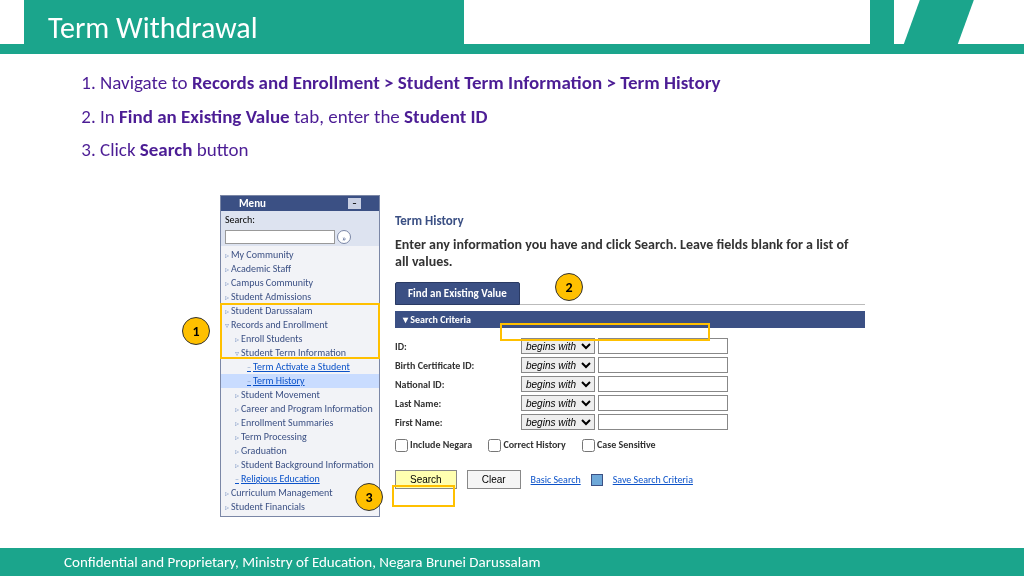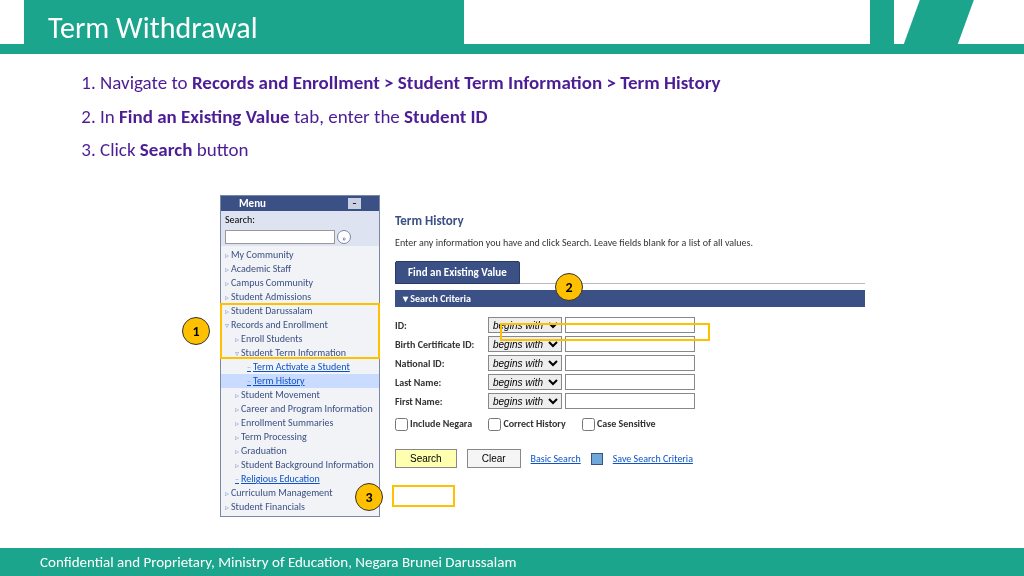--- a/index.html
+++ b/index.html
@@ -37,41 +37,41 @@
   .menu-items .sub1 { padding-left: 14px; }
   .menu-items .sub2 { padding-left: 26px; }
   .menu-items .mi.link { color: #0b52c9; text-decoration: underline; }
   .menu-items .mi.sel { background: #c9dcff; }
   .menu-items .mi.link::before, .menu-items .mi.sel::before { content: "–"; text-decoration: none; }
   .highlight-box { position: absolute; border: 2px solid #FFC000; pointer-events: none; }
 
   
   .form-panel { position: absolute; left: 235px; top: 18px; width: 470px; font-size: 10px; color: #333; }
   .form-panel h3 { color: #3b5084; font-size: 13px; margin-bottom: 8px; }
-  .form-panel .hint { font-size: 10px; margin-bottom: 12px; }
+  .form-panel .hint { font-size: 14px; margin-bottom: 12px; font-weight: bold; }
   .tab-btn { display: inline-block; background: #3b5084; color: #fff; padding: 4px 12px; font-weight: bold; font-size: 11px; border: 1px solid #2a3a63; border-radius: 2px 2px 0 0; }
   .tab-underline { border-bottom: 1px solid #bbb; margin-top: -1px; margin-bottom: 6px; }
   .criteria-header { background: #3b5084; color: #fff; padding: 2px 8px; font-size: 10px; font-weight: bold; }
   .criteria-header::before { content: "▾ "; }
   .form-grid { margin-top: 10px; }
   .form-row { display: flex; align-items: center; margin-bottom: 3px; font-size: 10px; }
-  .form-row label { width: 93px; font-weight: bold; }
+  .form-row label { width: 126px; font-weight: bold; }
   .form-row select { width: 74px; height: 16px; font-size: 10px; border: 1px solid #888; background: #eee; font-style: italic; }
   .form-row input[type=text] { width: 130px; height: 16px; border: 1px solid #888; margin-left: 3px; font-size: 10px; }
   .check-row { margin-top: 8px; font-size: 10px; font-weight: bold; }
   .check-row label { margin-right: 14px; font-weight: bold; }
   .check-row input { vertical-align: middle; margin-right: 2px; }
   .button-row { margin-top: 18px; display: flex; align-items: center; gap: 10px; font-size: 10px; }
   .button-row .btn { padding: 3px 14px; border: 1px solid #888; background: #ffffb0; font-size: 10px; cursor: pointer; }
   .button-row .btn.clear { background: #f5f5f5; }
   .button-row a { color: #0b52c9; text-decoration: underline; font-size: 10px; }
   .save-icon { display: inline-block; width: 12px; height: 12px; background: #6ea8d8; border: 1px solid #3b5084; position: relative; }
 
   
-  .footer { position: absolute; bottom: 0; left: 0; right: 0; height: 28px; background: #1BA58C; color: #fff; font-size: 15px; display: flex; align-items: center; padding-left: 40px; }
+  .footer { position: absolute; bottom: 0; left: 0; right: 0; height: 28px; background: #1BA58C; color: #fff; font-size: 15px; display: flex; align-items: center; padding-left: 64px; }
 </style>
 </head>
 <body>
 
 <div class="title-bar">
   <div class="green-stripe"></div>
   <div class="title-block">
     <span>Term Withdrawal</span>
   </div>
   <div class="deco1"></div>

